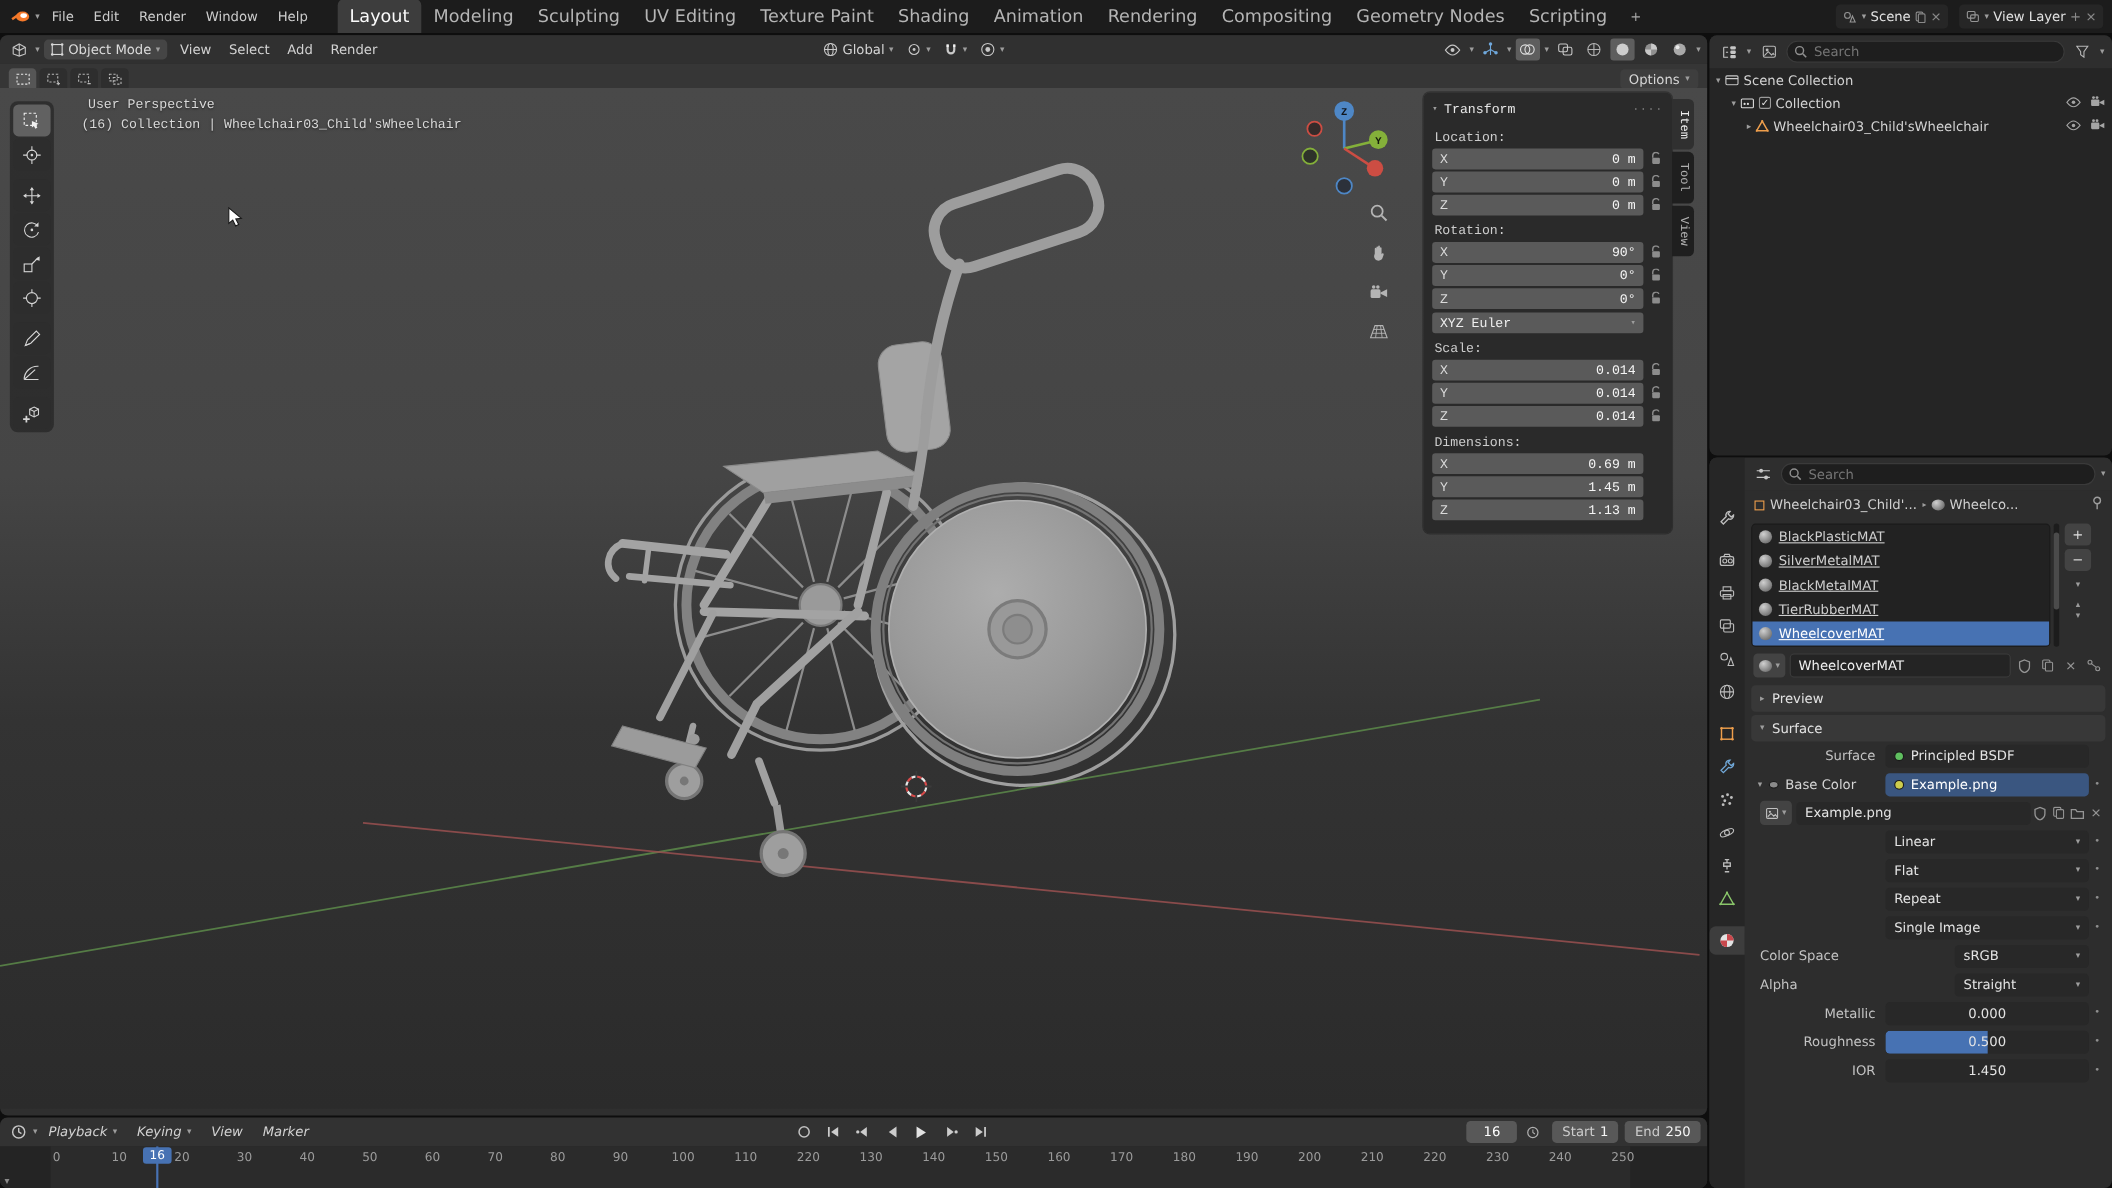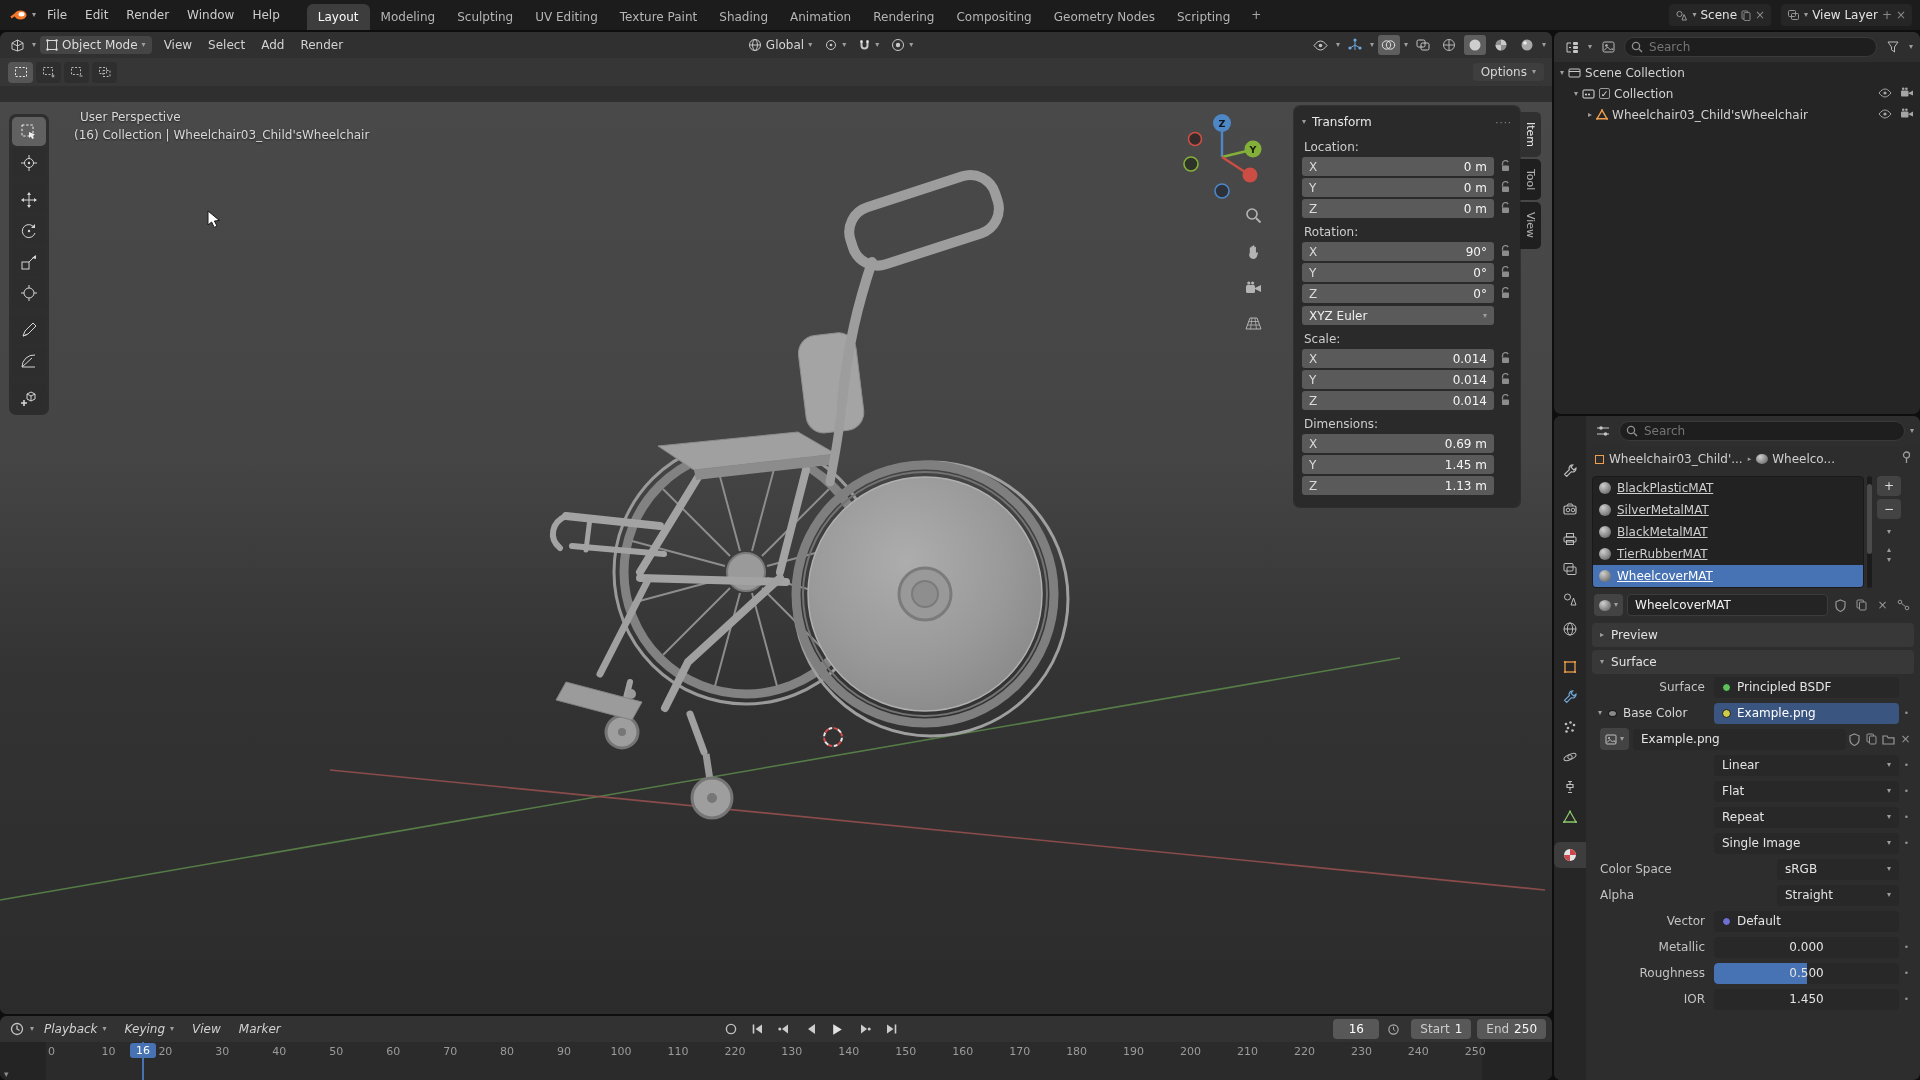--- a/index.html
+++ b/index.html
@@ -10,41 +10,41 @@
 .spacer{flex:1;}
 .chev{font-size:8px;color:#9d9d9d;line-height:1;}
 .chev.sm{font-size:7px;}
 .region{position:absolute;border-radius:7px;overflow:hidden;}
 
 
 .topbar{left:0;top:0;width:1920px;height:30px;background:#1c1c1c;display:flex;align-items:center;padding:0 8px;gap:2px;border-radius:0;}
 .tb-menus{display:flex;align-items:center;}
 .tb-menu{padding:4px 9px;color:#cdcdcd;border-radius:4px;}
 .wtabs{display:flex;align-items:flex-end;margin-left:16px;height:30px;}
-.wtab{padding:6px 11px 6px;color:#b5b5b5;font-size:12px;border-radius:6px 6px 0 0;}
+.wtab{padding:6px 11px 6px;color:#b5b5b5;font-size:16px;border-radius:6px 6px 0 0;}
 .wtab.active{background:#3d3d3d;color:#fbfbfb;}
 .wtab-add{padding:4px 8px;color:#a8a8a8;}
 .tb-widget{display:flex;align-items:center;gap:4px;background:#262626;border-radius:4px;padding:2px 6px;margin-left:8px;height:22px;}
 .tb-widget .lbl{color:#e2e2e2;}
 .mini-ic{opacity:.75;display:flex;}
 
 
 .vp{left:0;top:32px;width:1552px;height:982px;background:#2f2f2f;}
 .vp-head{height:26px;background:#303030;display:flex;align-items:center;padding:0 6px;gap:4px;}
 .hbtn{display:flex;align-items:center;gap:4px;padding:2px 6px;border-radius:4px;color:#dcdcdc;}
 .mode-btn{background:#454545;justify-content:flex-end;}
 .vp-menu{padding:3px 8px;color:#d2d2d2;}
 .seg{display:flex;align-items:center;gap:4px;padding:2px 4px;}
 .icbtn{display:flex;align-items:center;justify-content:center;width:22px;height:20px;border-radius:3px;}
 .icbtn.on{background:#5e5e5e;}
 .vp-tools{height:28px;background:#363636;display:flex;align-items:center;padding:0 8px;gap:3px;}
 .selmode{width:25px;height:21px;border-radius:4px;background:#2e2e2e;display:flex;align-items:center;justify-content:center;}
 .selmode.active{background:#565656;}
 .options{display:flex;align-items:center;gap:5px;color:#d6d6d6;padding:2px 8px;background:#3e3e3e;border-radius:4px;}
-.vp-canvas{position:absolute;left:0;top:70px;width:1552px;height:928px;overflow:hidden;background:linear-gradient(180deg,#494949 0%,#454545 38%,#333333 62%,#2b2b2b 100%);}
+.vp-canvas{position:absolute;left:0;top:48px;width:1552px;height:928px;overflow:hidden;background:linear-gradient(180deg,#494949 0%,#454545 38%,#333333 62%,#2b2b2b 100%);font-family:Liberation Mono, monospace;}
 .ovl-text{position:absolute;color:#d9d9d9;text-shadow:0 1px 2px rgba(0,0,0,.55);font-size:12px;}
 
 .vtoolbar{position:absolute;left:9px;top:12px;display:flex;flex-direction:column;gap:2px;background:rgba(30,30,30,.6);padding:3px;border-radius:7px;}
 .vtb{width:34px;height:29px;border-radius:5px;display:flex;align-items:center;justify-content:center;background:#2d2d2d;}
 .vtb.active{background:#616161;}
 .vtb.gap{margin-top:6px;}
 
 .navicons{position:absolute;left:1240px;top:100px;display:flex;flex-direction:column;gap:10px;}
 .navic{width:26px;height:26px;display:flex;align-items:center;justify-content:center;opacity:.85;}
 
@@ -1093,28 +1093,20 @@
       <div class="prow">
         <span class="plabel left">Alpha</span>
         <div class="pfield narrow">
           <span>Straight</span>
           <span class="chev" style="margin-left:auto">▾</span>
         </div>
         <span class="pdot"></span>
       </div>
 
       <div class="prow">
-        <span class="plabel">Vector</span>
-        <div class="pfield">
-          <span class="sock" style="background:#7070d0"></span>
-          <span>Default</span>
-        </div>
-        <span class="pdot"></span>
-      </div>
-      <div class="prow">
         <span class="plabel">Metallic</span>
         <div class="pfield slider">
           <span class="sliderval">0.000</span>
         </div>
         <span class="pdot">•</span>
       </div>
       <div class="prow">
         <span class="plabel">Roughness</span>
         <div class="pfield slider">
           <div class="pfill" style="width:50%"></div>

